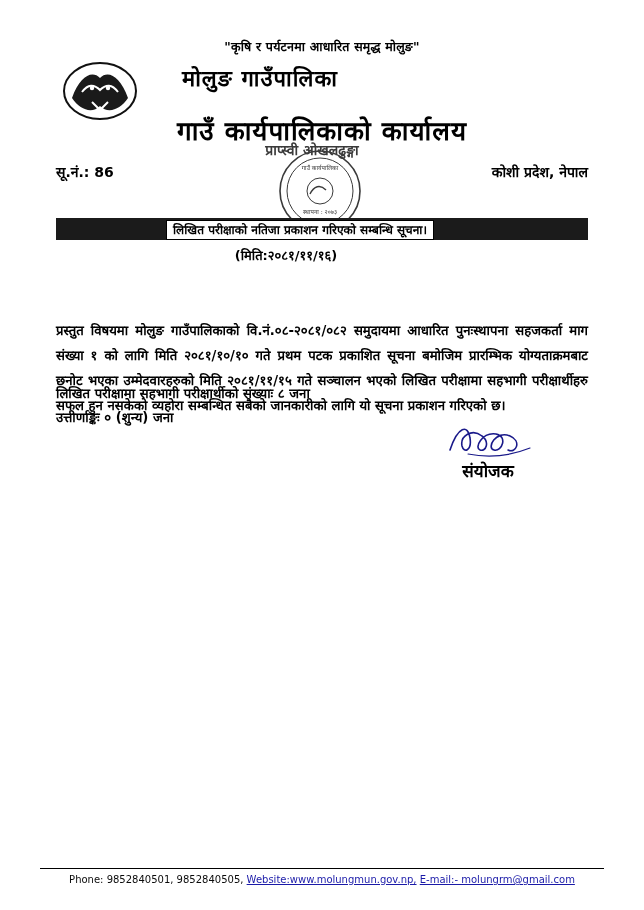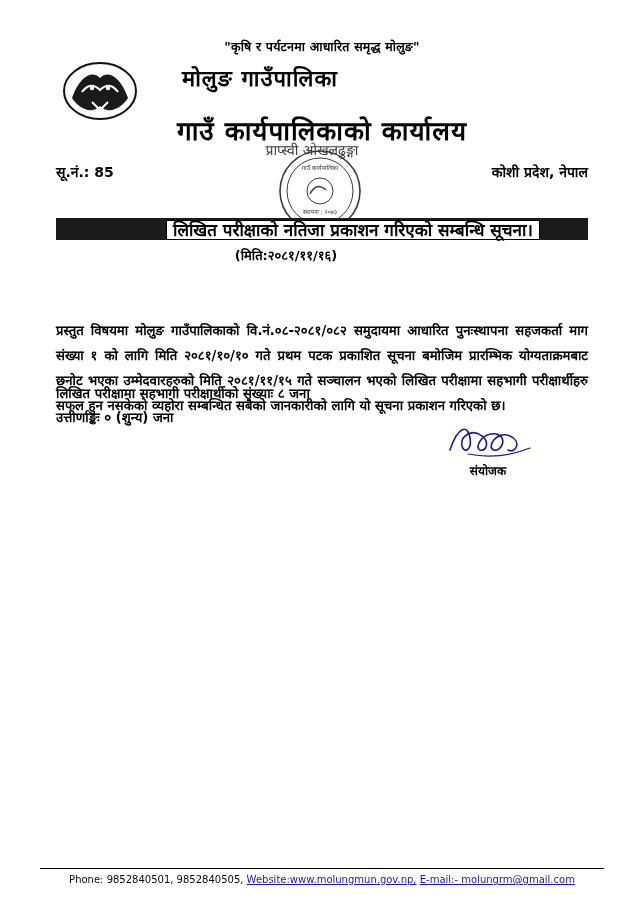--- a/index.html
+++ b/index.html
@@ -54,21 +54,21 @@
     letter-spacing: 1px;
     margin-top: 16px;
   }
   .district-line {
     position: absolute;
     top: 140px;
     left: 0;
     width: 624px;
     text-align: center;
     font-size: 14px;
-    font-weight: normal;
+    font-weight: bold;
     color: #3a3a3a;
   }
   
   .emblem {
     position: absolute;
     left: 62px;
     top: 58px;
     width: 76px;
     height: 66px;
   }
@@ -109,21 +109,21 @@
     height: 22px;
     background: #1b1b1b;
   }
   .title-box {
     position: absolute;
     left: 166px;
     top: 220px;
     padding: 0 6px;
     background: #ffffff;
     border: 1px solid #000;
-    font-size: 17px;
+    font-size: 12px;
     font-weight: bold;
     line-height: 18px;
     height: 18px;
   }
   .date-line {
     position: absolute;
     top: 246px;
     left: 0;
     width: 572px;
     text-align: center;
@@ -163,21 +163,21 @@
     top: 420px;
     width: 120px;
     height: 40px;
   }
   .sign-title {
     position: absolute;
     right: 56px;
     top: 462px;
     width: 200px;
     text-align: center;
-    font-size: 12px;
+    font-size: 17px;
     line-height: 19px;
     font-weight: bold;
   }
 
   
   .footer-rule {
     position: absolute;
     left: 40px;
     right: 40px;
     top: 868px;
@@ -220,21 +220,21 @@
       <circle cx="43" cy="43" r="40" fill="none" stroke="#3a3a3a" stroke-width="1.6"></circle>
       <circle cx="43" cy="43" r="33" fill="none" stroke="#3a3a3a" stroke-width="1"></circle>
       <circle cx="43" cy="43" r="13" fill="none" stroke="#3a3a3a" stroke-width="1"></circle>
       <path d="M33 46 C37 38 43 36 49 42" fill="none" stroke="#3a3a3a" stroke-width="1.4"></path>
       <text x="43" y="22" font-size="6" fill="#3a3a3a" text-anchor="middle" font-family="DejaVu Sans, sans-serif">गाउँ कार्यपालिका</text>
       <text x="43" y="66" font-size="6" fill="#3a3a3a" text-anchor="middle" font-family="DejaVu Sans, sans-serif">स्थापना : २०७३</text>
       <text x="43" y="76" font-size="5.5" fill="#3a3a3a" text-anchor="middle" font-family="DejaVu Sans, sans-serif">कोशी प्रदेश, नेपाल</text>
     </svg>
   </div>
 
-  <div class="ref-no">सू.नं.: 85</div>
+  <div class="ref-no">सू.नं.: 86</div>
   <div class="province">कोशी प्रदेश, नेपाल</div>
 
   <div class="title-band"></div>
   <div class="title-box">लिखित परीक्षाको नतिजा प्रकाशन गरिएको सम्बन्धि सूचना।</div>
   <div class="date-line">(मिति:२०८१/११/१६)</div>
 
   <div class="body-text">
     <p>प्रस्तुत विषयमा मोलुङ गाउँपालिकाको वि.नं.०८-२०८१/०८२ समुदायमा आधारित पुनःस्थापना सहजकर्ता माग संख्या १ को लागि मिति २०८१/१०/१० गते प्रथम पटक प्रकाशित सूचना बमोजिम प्रारम्भिक योग्यताक्रमबाट छनोट भएका उम्मेदवारहरुको मिति २०८१/११/१५ गते सञ्चालन भएको लिखित परीक्षामा सहभागी परीक्षार्थीहरु सफल हुन नसकेको व्यहोरा सम्बन्धित सबैको जानकारीको लागि यो सूचना प्रकाशन गरिएको छ।</p>
   </div>
 

